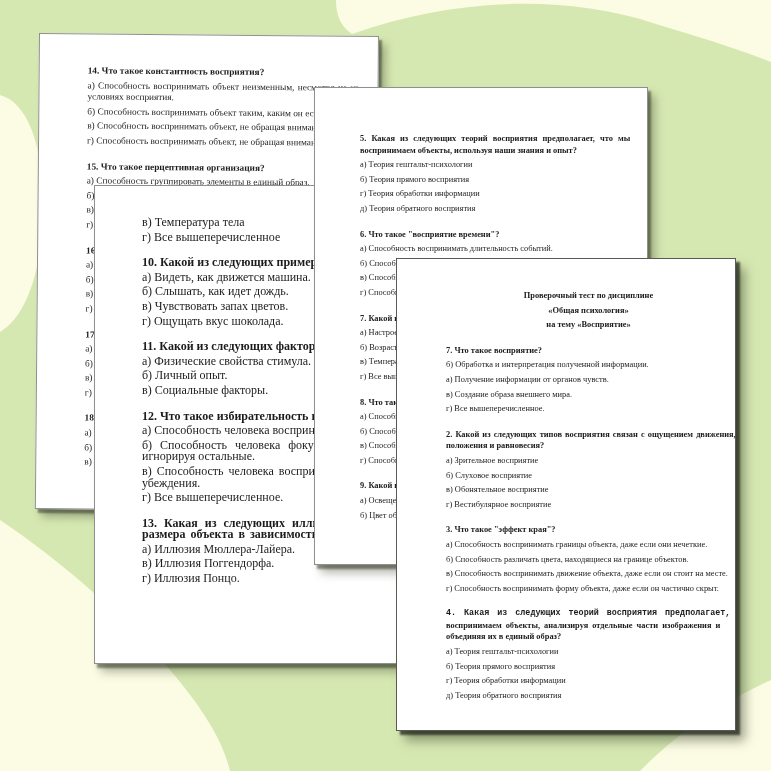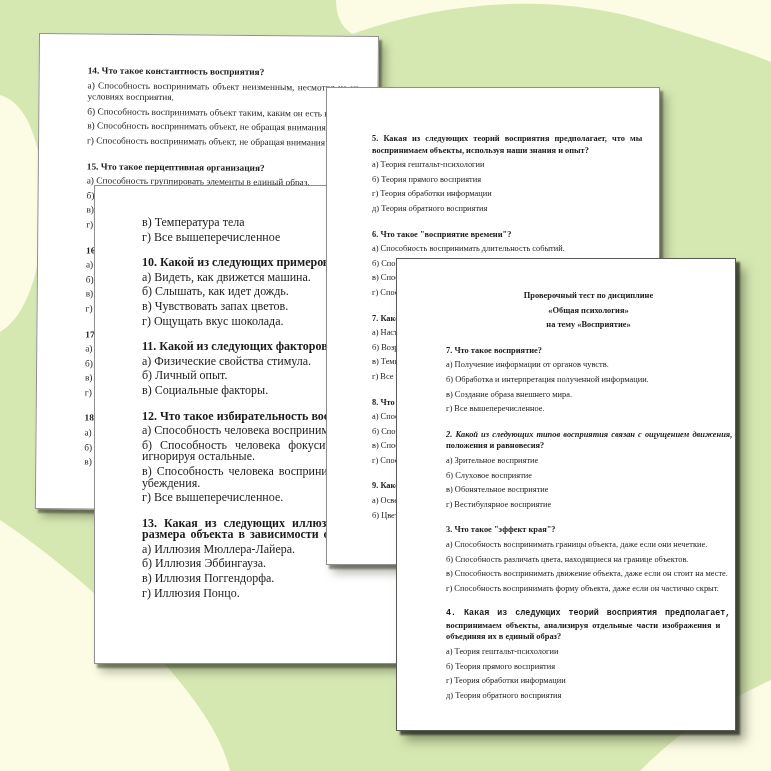--- a/index.html
+++ b/index.html
@@ -3,21 +3,21 @@
 <meta charset="utf-8">
 <style>
   html,body{margin:0;padding:0;}
   body{font-family:"Liberation Serif","DejaVu Serif",serif;}
   .stage{position:relative;width:771px;height:771px;overflow:hidden;background:#fdba74;}
   .bg{position:absolute;left:0;top:0;z-index:0;}
   .page{position:absolute;background:#ffffff;border:1px solid #8f8f8f;overflow:hidden;
         box-shadow:3px 4px 2px rgba(52,58,40,.55), 7px 8px 9px rgba(70,78,52,.40);}
   #pageA{left:39px;top:33px;width:338px;height:474px;z-index:1;transform:rotate(.5deg);transform-origin:0 0;}
   #pageB{left:94px;top:185px;width:339px;height:477px;z-index:2;}
-  #pageC{left:314px;top:87px;width:332px;height:476px;z-index:3;margin-left:12px;}
+  #pageC{left:314px;top:87px;width:332px;height:476px;z-index:3;}
   #pageD{left:396px;top:258px;width:338px;height:471px;z-index:4;border-color:#5a5a55;
          box-shadow:4px 4px 2px rgba(35,38,28,.75), 9px 10px 10px rgba(70,78,52,.5);}
   .content{position:absolute;color:#1c1c1c;}
   #pageA .content{left:48px;top:31px;width:281px;font-size:9.3px;}
   #pageB .content{left:47px;top:31px;width:280px;font-size:12px;}
   #pageC .content{left:45px;top:45px;width:281px;font-size:8.4px;}
   #pageD .content{left:49px;top:31px;width:285px;font-size:8.4px;}
   .content p{margin:0 0 3px 0;line-height:11.6px;}
   .content p.heading{font-weight:bold;margin-top:14px;}
   .content p.heading:first-child, .content p:first-child{margin-top:0;}
@@ -178,23 +178,20 @@
           <span class="ln">г) Все вышеперечисленное.</span>
         </p>
         <p class="heading">
           <span class="ln" style="word-spacing: 4px;">13. Какая из следующих иллюзий связана с</span>
           <span class="ln" style="word-spacing: 2px;">размера объекта в зависимости от его окружен</span>
         </p>
         <p class="option">
           <span class="ln">а) Иллюзия Мюллера-Лайера.</span>
         </p>
         <p class="option">
-          <span class="ln">б) Иллюзия Эббингауза.</span>
-        </p>
-        <p class="option">
           <span class="ln">в) Иллюзия Поггендорфа.</span>
         </p>
         <p class="option">
           <span class="ln">г) Иллюзия Понцо.</span>
         </p>
       </div>
   </section>
 
   <section class="page" id="pageC">
     <div class="content">
@@ -279,33 +276,33 @@
         <p class="titleline">
           <span class="ln">«Общая психология»</span>
         </p>
         <p class="titleline">
           <span class="ln">на тему «Восприятие»</span>
         </p>
         <p class="heading">
           <span class="ln">7. Что такое восприятие?</span>
         </p>
         <p class="option">
+          <span class="ln">б) Обработка и интерпретация полученной информации.</span>
+        </p>
+        <p class="option">
           <span class="ln">а) Получение информации от органов чувств.</span>
         </p>
         <p class="option">
-          <span class="ln">б) Обработка и интерпретация полученной информации.</span>
-        </p>
-        <p class="option">
           <span class="ln">в) Создание образа внешнего мира.</span>
         </p>
         <p class="option">
           <span class="ln">г) Все вышеперечисленное.</span>
         </p>
         <p class="heading">
-          <span class="ln" style="word-spacing: 1px; font-style: italic;">2. Какой из следующих типов восприятия связан с ощущением движения,</span>
+          <span class="ln" style="word-spacing: 1px;">2. Какой из следующих типов восприятия связан с ощущением движения,</span>
           <span class="ln">положения и равновесия?</span>
         </p>
         <p class="option">
           <span class="ln">а) Зрительное восприятие</span>
         </p>
         <p class="option">
           <span class="ln">б) Слуховое восприятие</span>
         </p>
         <p class="option">
           <span class="ln">в) Обонятельное восприятие</span>

